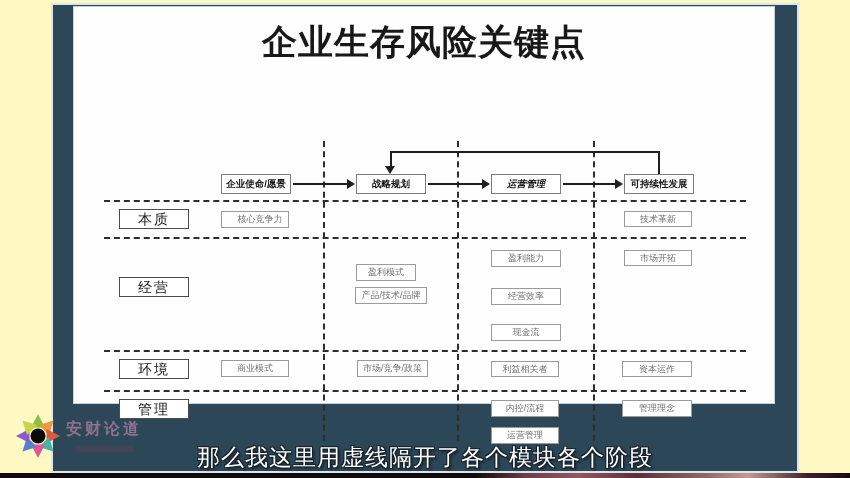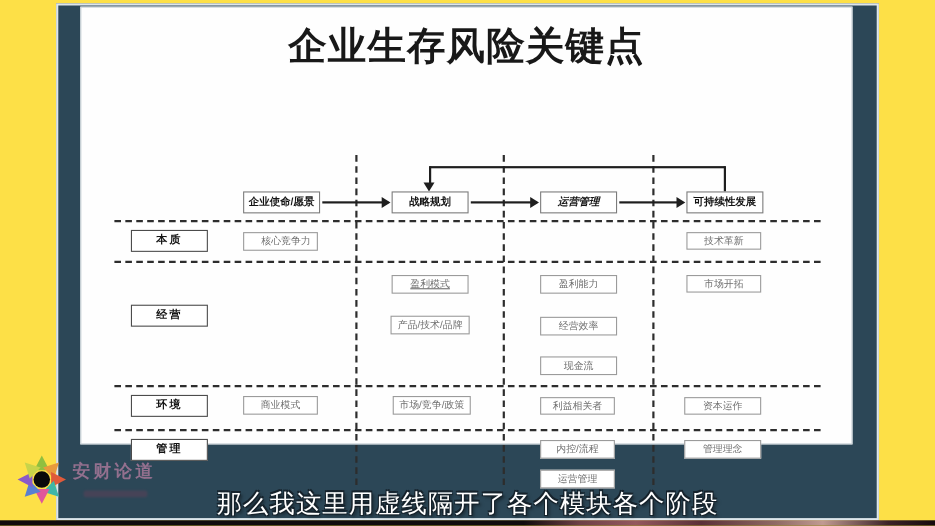--- a/index.html
+++ b/index.html
@@ -1,18 +1,18 @@
 <!DOCTYPE html>
 <html><head>
 <meta charset="utf-8">
 <style>
   * { margin:0; padding:0; box-sizing:border-box; }
   html,body { background:#000; }
   body { font-family:"Liberation Sans","DejaVu Sans",sans-serif; }
-  .stage { position:relative; width:850px; height:478px; background:#fde047; overflow:hidden; }
+  .stage { position:relative; width:850px; height:478px; background:#fef9c3; overflow:hidden; }
 
   
   .video-frame { position:absolute; left:51px; top:3px; width:748px; height:470px;
     background:#2c4757; border:2px solid #dde6eb; }
 
   
   .slide { position:absolute; left:20px; top:1px; width:702px; height:398px;
     background:#fefefe; border:1px solid #c9d2d8; }
 
   .slide-title { position:absolute; left:0; right:0; top:12px; text-align:center;
@@ -35,21 +35,21 @@
   .loop-v.right { left:584px; height:24px; }
   .loop-v.left  { left:316px; height:16px; }
   .loop-head { position:absolute; left:311px; top:115px; width:0; height:0;
     border-top:8px solid #1e1e1e; border-left:5px solid transparent; border-right:5px solid transparent; }
 
   
   .node { position:absolute; background:#fff; display:flex; align-items:center; justify-content:center;
     white-space:nowrap; line-height:1; }
   .n-item  { border:1px solid #9b9b9b; color:#6f6f6f; font-size:9px; }
   .n-stage { border:1px solid #7c7c7c; color:#141414; font-weight:700; font-size:9.5px; }
-  .n-rowlabel { border:1.5px solid #4c4c4c; color:#141414; font-weight:700; font-size:10px; letter-spacing:2px;text-align:right; }
+  .n-rowlabel { border:1.5px solid #4c4c4c; color:#141414; font-weight:400; font-size:14px; letter-spacing:2px;text-align:right; }
 
   
   .subtitle { position:absolute; left:0; right:0; top:437px; text-align:center;
     font-size:23px; font-weight:500; color:#ffffff; letter-spacing:1px;
     text-shadow:1px 1px 0 #16222b, -1px 1px 0 #16222b, 1px -1px 0 #16222b, -1px -1px 0 #16222b, 2px 2px 3px rgba(0,0,0,.6); }
 
   
   .logo { position:absolute; left:0; top:405px; width:200px; height:68px; z-index:5; }
   .logo svg { position:absolute; left:14px; top:7px; }
   .logo-name { position:absolute; left:66px; top:14px; font-size:16px; font-weight:700;
@@ -95,21 +95,21 @@
             <div class="node n-stage" style="left: 147px; top: 123px; width: 70px; height: 20px;">企业使命/愿景</div>
             <div class="node n-stage" style="left: 282px; top: 123px; width: 70px; height: 20px;">战略规划</div>
             <div class="node n-stage" style="left: 417px; top: 123px; width: 70px; height: 20px; font-style: italic;">运营管理</div>
             <div class="node n-stage" style="left: 550px; top: 123px; width: 70px; height: 20px;">可持续性发展</div>
             <div class="node n-rowlabel" style="left: 45px; top: 158px; width: 70px; height: 20px;">本质</div>
             <div class="node n-rowlabel" style="left: 45px; top: 226px; width: 70px; height: 20px;">经营</div>
             <div class="node n-rowlabel" style="left: 45px; top: 308px; width: 70px; height: 20px;">环境</div>
             <div class="node n-rowlabel" style="left: 45px; top: 348px; width: 70px; height: 20px;">管理</div>
             <div class="node n-item" style="left: 147px; top: 160px; width: 68px; height: 17px; padding-left: 10px;">核心竞争力</div>
             <div class="node n-item" style="left: 147px; top: 309px; width: 68px; height: 17px;">商业模式</div>
-            <div class="node n-item" style="left: 282px; top: 199px; width: 70px; height: 17px; text-decoration: underline;">盈利模式</div>
+            <div class="node n-item" style="left: 282px; top: 213px; width: 60px; height: 17px;">盈利模式</div>
             <div class="node n-item" style="left: 281px; top: 236px; width: 72px; height: 17px; text-align: right;">产品/技术/品牌</div>
             <div class="node n-item" style="left: 283px; top: 309px; width: 71px; height: 17px;">市场/竞争/政策</div>
             <div class="node n-item" style="left: 417px; top: 199px; width: 70px; height: 17px;">盈利能力</div>
             <div class="node n-item" style="left: 417px; top: 237px; width: 70px; height: 17px;">经营效率</div>
             <div class="node n-item" style="left: 417px; top: 273px; width: 70px; height: 17px;">现金流</div>
             <div class="node n-item" style="left: 417px; top: 310px; width: 68px; height: 16px;">利益相关者</div>
             <div class="node n-item" style="left: 417px; top: 349px; width: 68px; height: 17px;">内控/流程</div>
             <div class="node n-item" style="left: 417px; top: 376px; width: 68px; height: 17px;">运营管理</div>
             <div class="node n-item" style="left: 550px; top: 160px; width: 68px; height: 16px;">技术革新</div>
             <div class="node n-item" style="left: 550px; top: 199px; width: 68px; height: 16px;">市场开拓</div>

